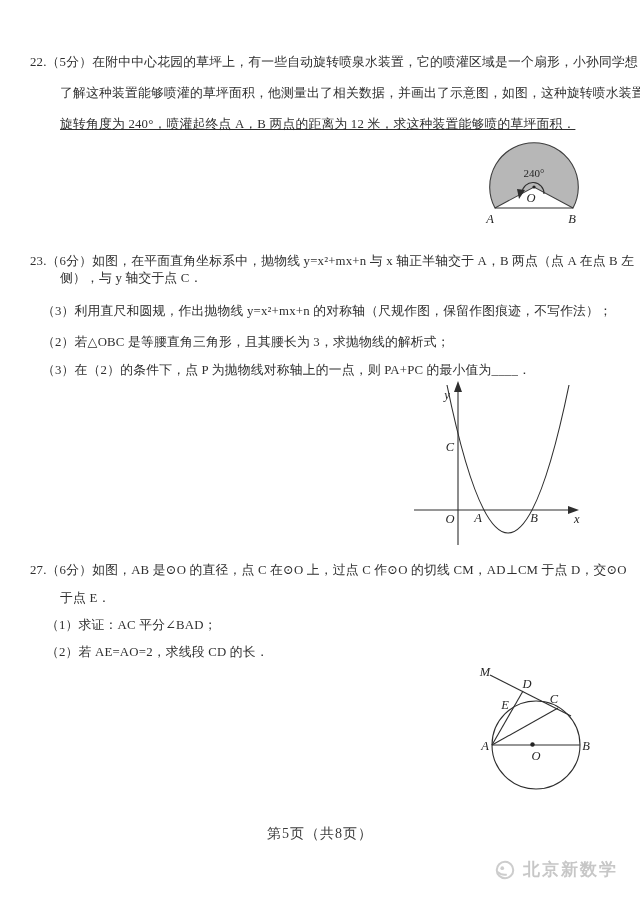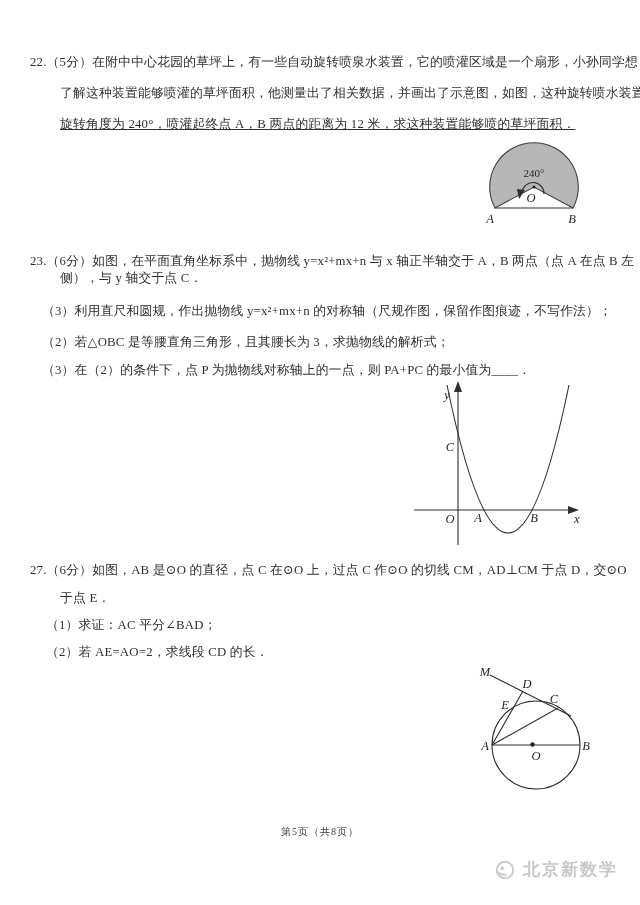--- a/index.html
+++ b/index.html
@@ -8,21 +8,21 @@
     font-family:"Liberation Serif","DejaVu Serif",serif;
     color:#2f2f2f; overflow:hidden;
   }
   .tl { position:absolute; white-space:nowrap; font-size:12.8px; line-height:1; letter-spacing:0.2px; }
   .fig-overlay { position:absolute; left:0; top:0; width:640px; height:905px; }
   .fig-label { font-family:"Liberation Serif","DejaVu Serif",serif; font-style:italic; font-size:12.5px; fill:#262626; }
   .fig-label-sm { font-family:"Liberation Serif","DejaVu Serif",serif; font-size:11px; fill:#262626; }
   .stroke { stroke:#2e2e2e; stroke-width:1.1; fill:none; }
   .footer {
     position:absolute; left:0; right:0; top:825px; text-align:center;
-    font-size:10px; color:#3a3a3a; letter-spacing:1px;
+    font-size:14px; color:#3a3a3a; letter-spacing:1px;
   }
   .watermark {
     position:absolute; left:494px; top:858px; display:flex; align-items:center; gap:7px;
     color:#c7c7c7;
   }
   .wm-text { font-size:17px; font-weight:bold; letter-spacing:2px; color:#c7c7c7; }
   .wm-logo { width:22px; height:22px; }
 </style>
 </head>
 <body>

